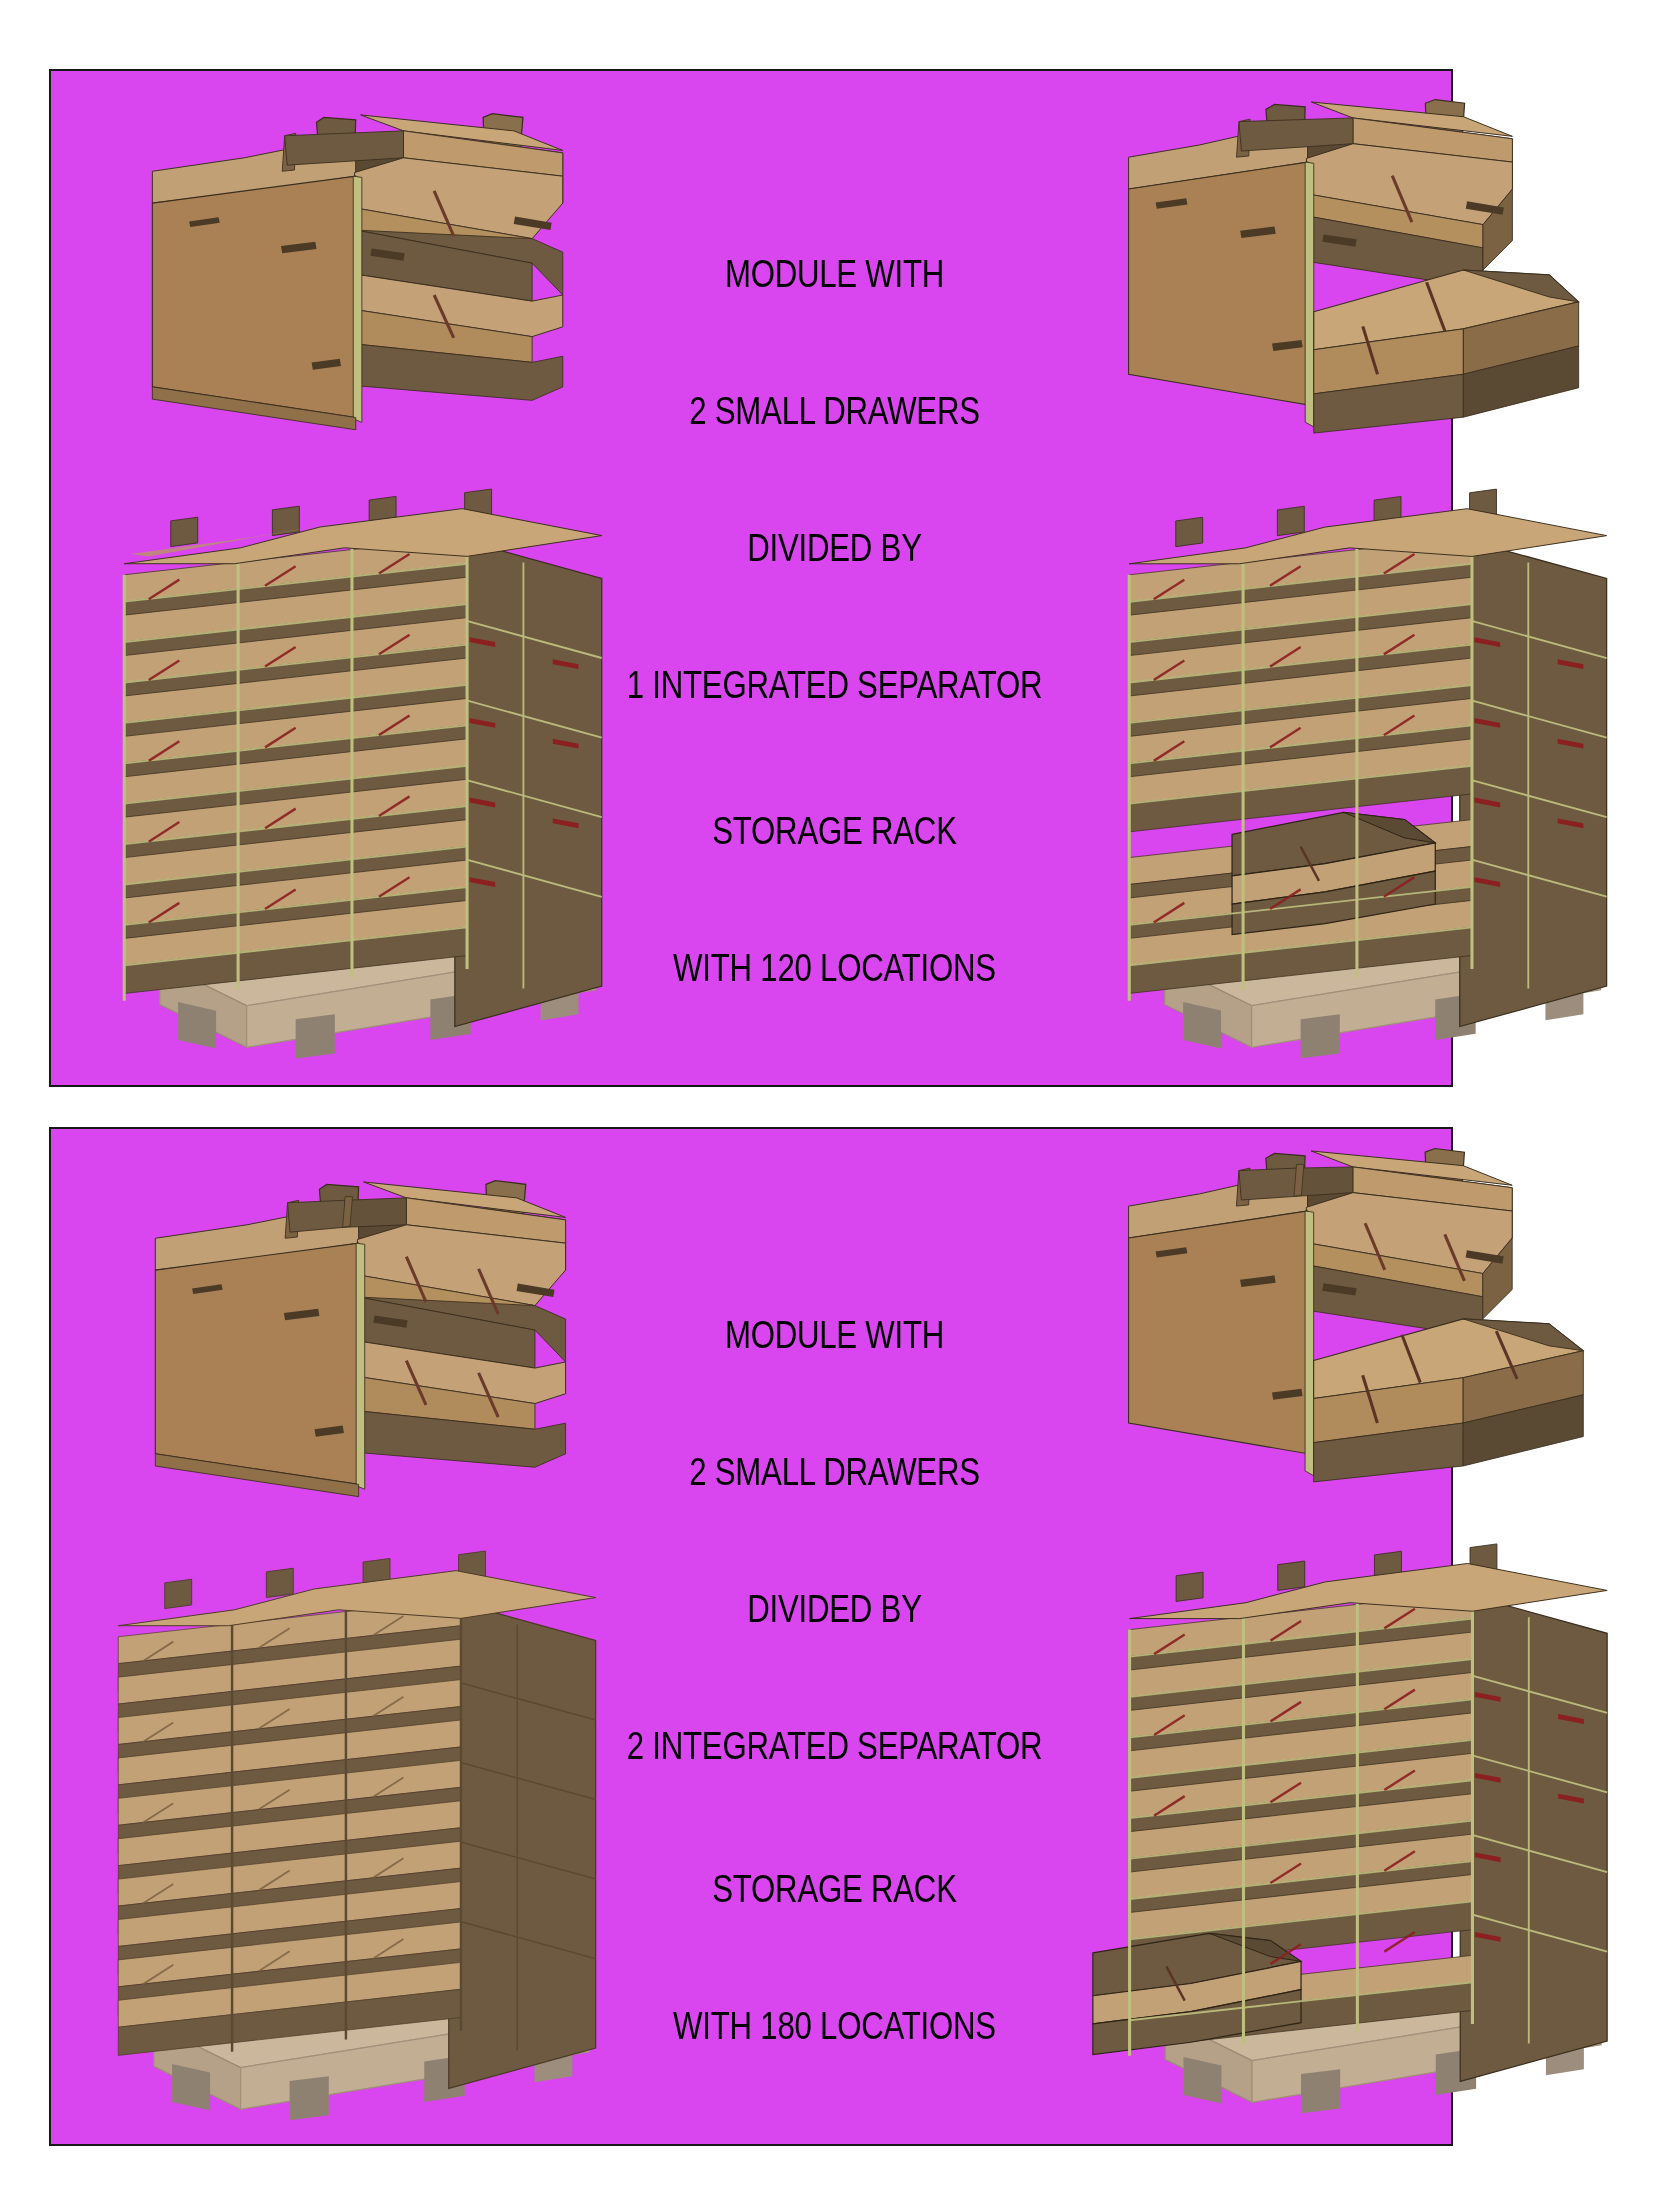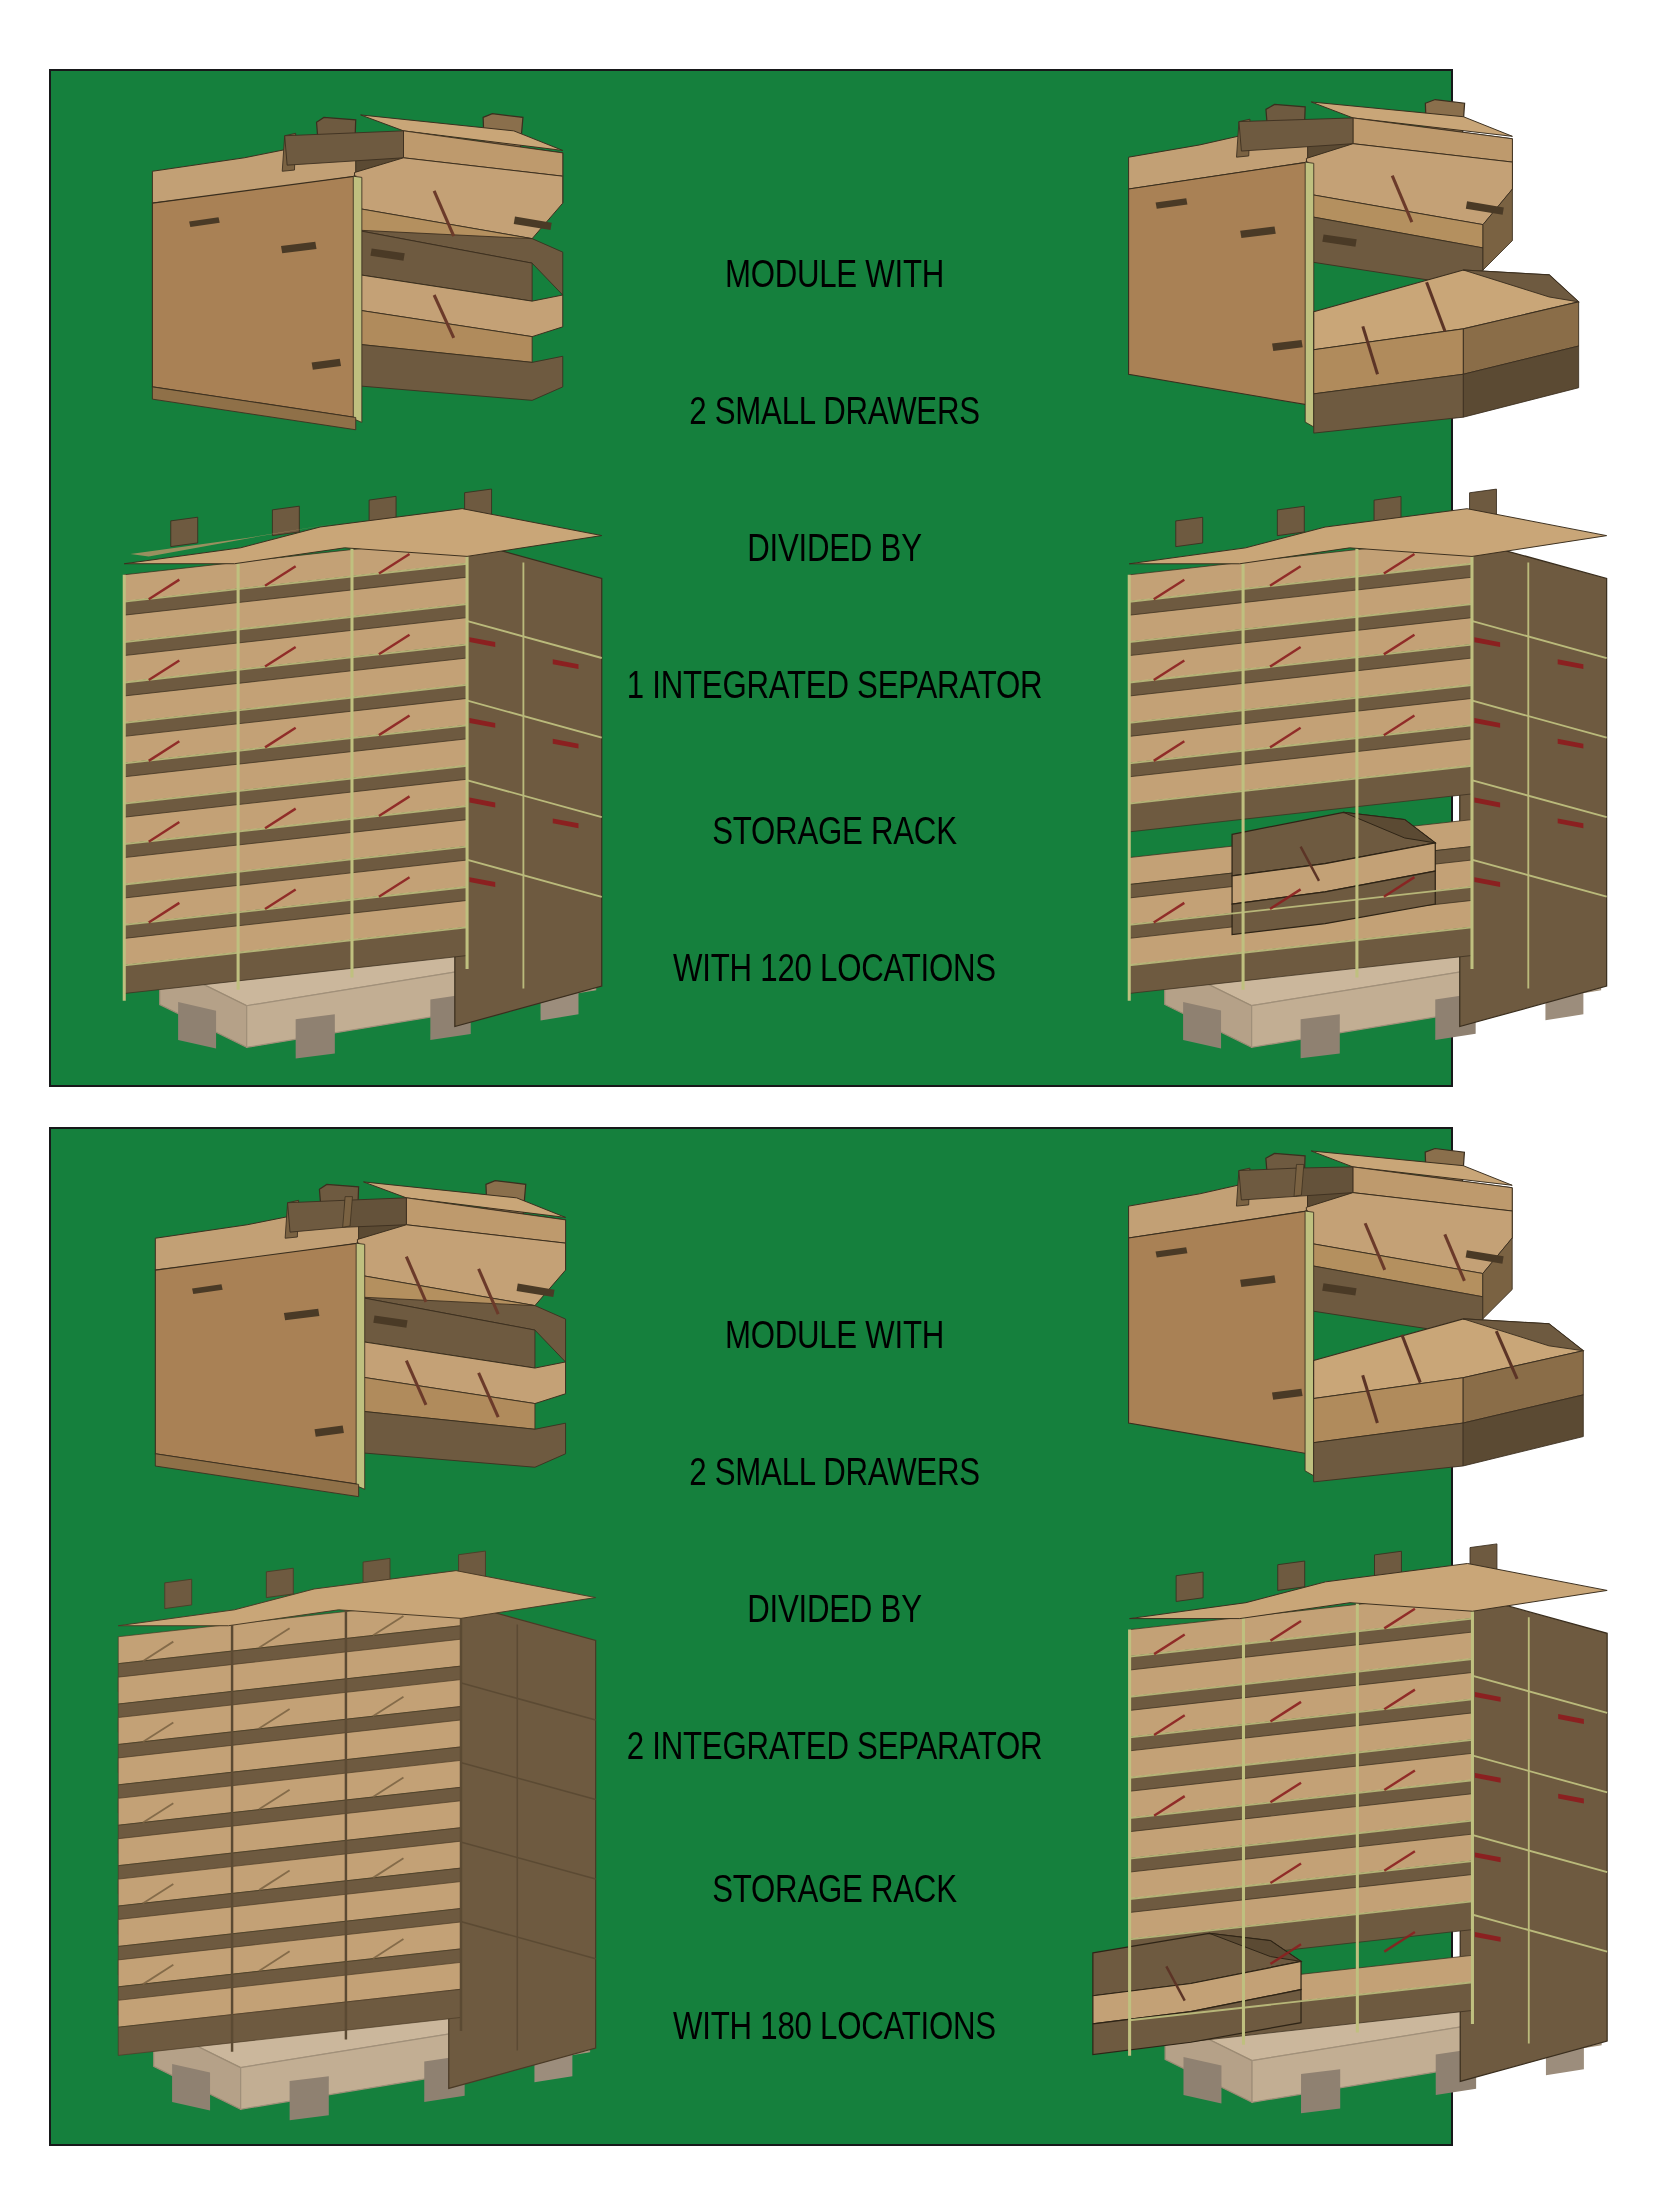--- a/index.html
+++ b/index.html
@@ -1,20 +1,20 @@
 <!DOCTYPE html>
 <html style="font-size:9.8px"><head>
 <meta charset="utf-8">
 <style>
   html,body{margin:0;padding:0;background:#ffffff;}
   body{width:1654px;height:2205px;font-family:"Liberation Sans",sans-serif;}
 
   .page{position:relative;width:1654px;height:2205px;background:#fff;overflow:hidden;}
 
-  .panel{position:absolute;left:49px;width:1404px;border:2.5px solid #17181a;background:#15803d;box-sizing:border-box;}
+  .panel{position:absolute;left:49px;width:1404px;border:2.5px solid #17181a;background:#d946ef;box-sizing:border-box;}
   #panel-1{top:69px;height:1018px;}
   #panel-2{top:1127px;height:1019px;}
 
   .fig{position:absolute;}
 
   .caption{position:absolute;text-align:center;color:#000;
     font-family:"Liberation Sans",sans-serif;font-weight:400;
     font-size:39px;line-height:1.17;letter-spacing:-0.3px;
     transform:scaleX(0.80);transform-origin:center top;white-space:pre;}
   .caption .ln{display:block;}

